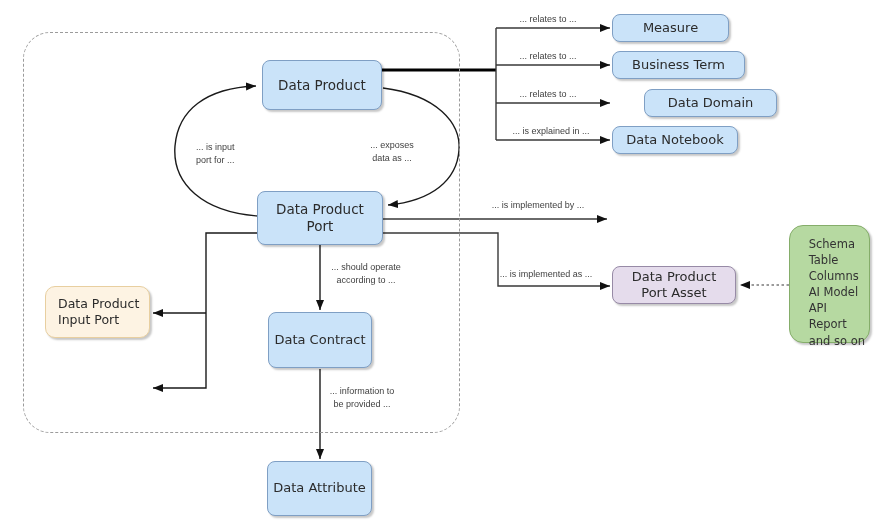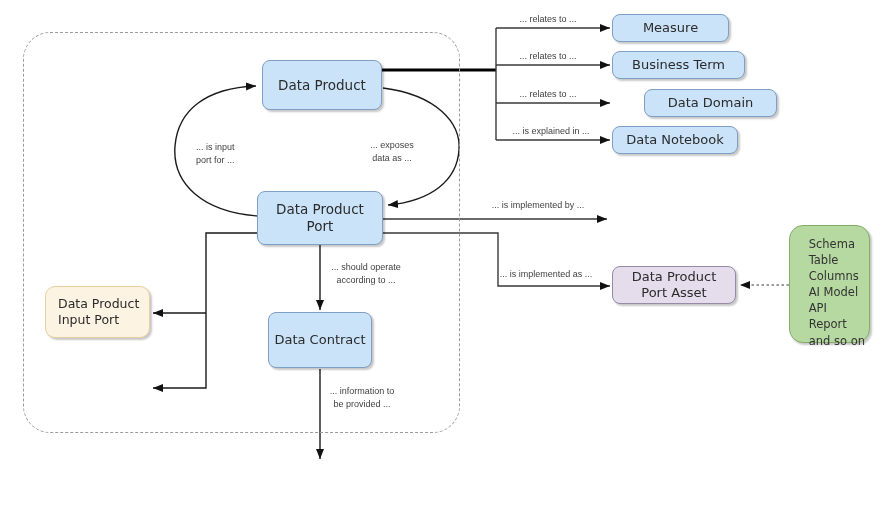--- a/index.html
+++ b/index.html
@@ -67,20 +67,23 @@
   <div class="node blue" style="left:262px;top:60px;width:120px;height:50px;font-size:13.5px;">
     <span class="nlabel">Data Product</span>
   </div>
   <div class="node blue" style="left:257px;top:191px;width:126px;height:54px;font-size:13.5px;">
     <span class="nlabel">Data Product
 Port</span>
   </div>
   <div class="node blue" style="left:268px;top:312px;width:104px;height:56px;align-items:center;">
     <span class="nlabel">Data Contract</span>
   </div>
+  <div class="node blue" style="left:267px;top:461px;width:105px;height:55px;">
+    <span class="nlabel">Data Attribute</span>
+  </div>
   <div class="node blue" style="left:612px;top:14px;width:117px;height:28px;">
     <span class="nlabel">Measure</span>
   </div>
   <div class="node blue" style="left:612px;top:51px;width:133px;height:28px;">
     <span class="nlabel">Business Term</span>
   </div>
   <div class="node blue" style="left:644px;top:89px;width:133px;height:28px;">
     <span class="nlabel">Data Domain</span>
   </div>
   <div class="node blue" style="left:612px;top:126px;width:126px;height:28px;">

